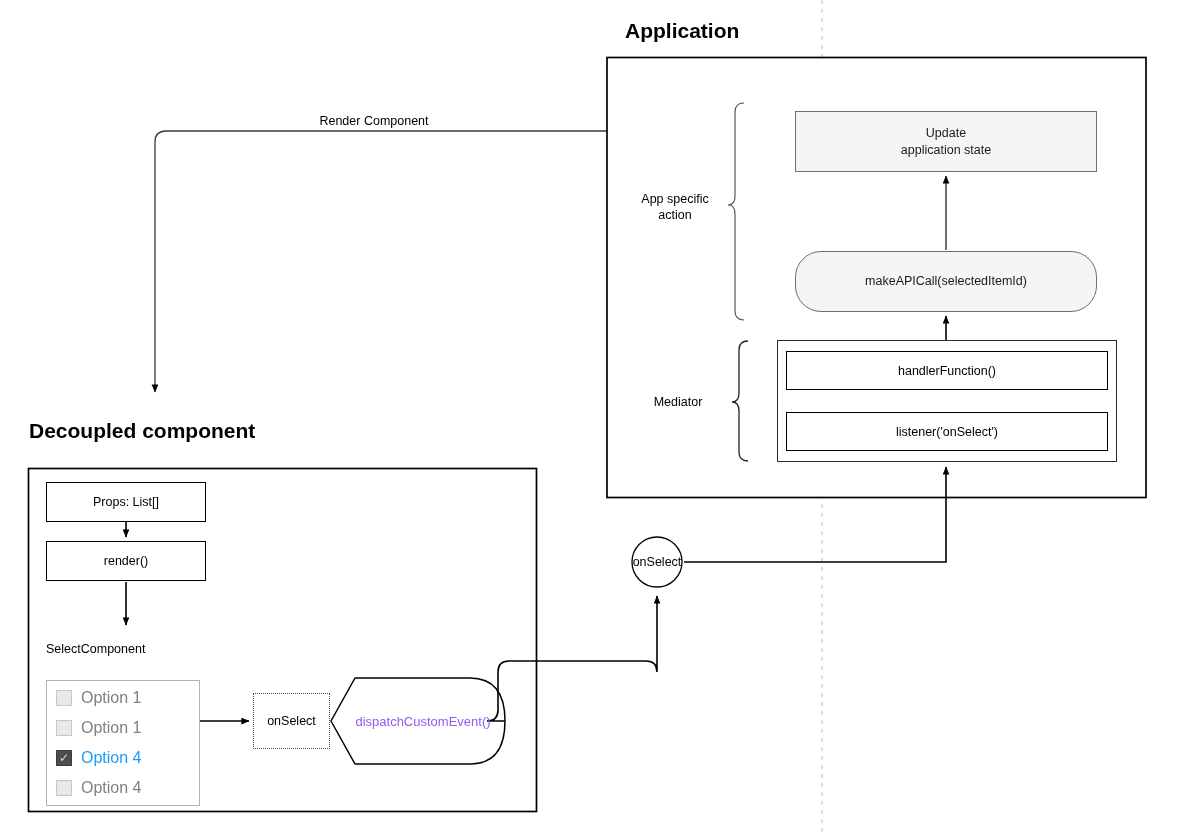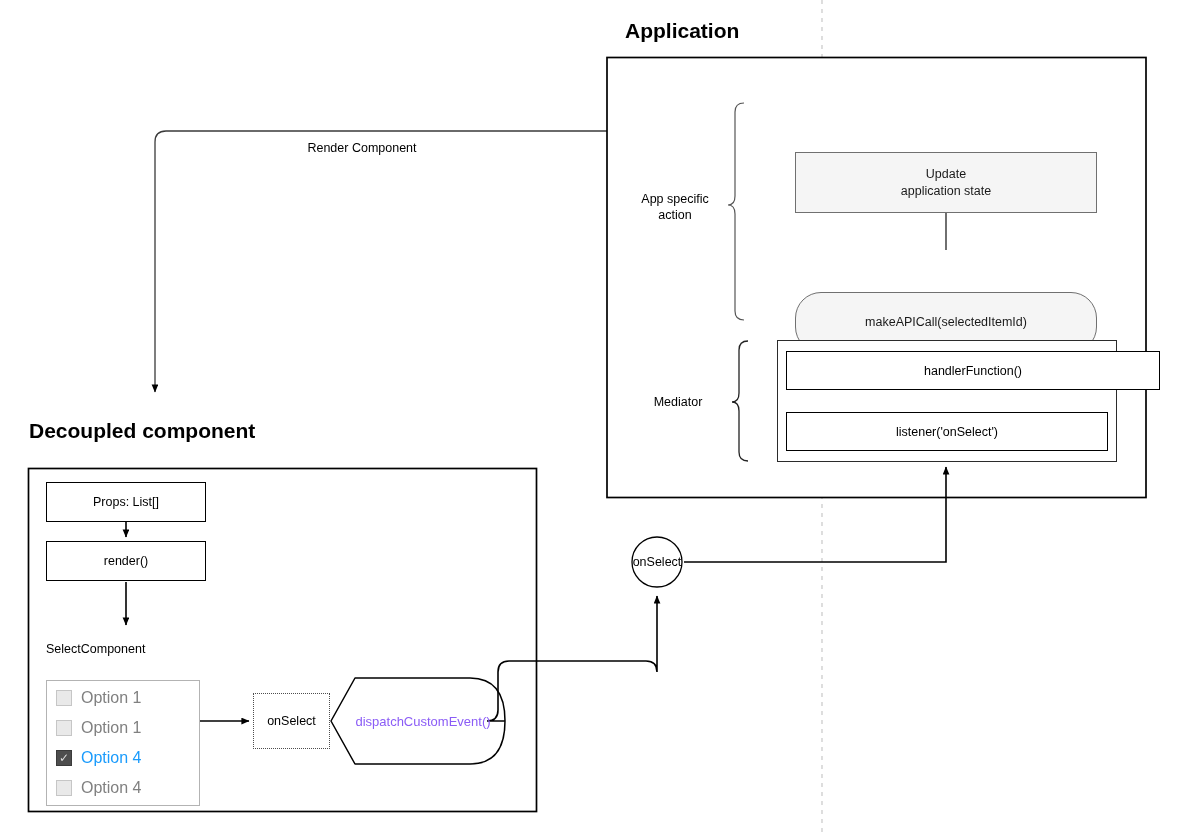--- a/index.html
+++ b/index.html
@@ -7,21 +7,21 @@
     width:1178px;height:834px;position:relative;overflow:hidden;
     font-family:"Liberation Sans","DejaVu Sans",sans-serif;
     color:#000000;
   }
   #stage{position:absolute;left:0;top:0;width:1178px;height:834px;}
   svg.layer{position:absolute;left:0;top:0;width:1178px;height:834px;pointer-events:none;}
   .node{position:absolute;box-sizing:border-box;display:flex;align-items:center;justify-content:center;text-align:center;}
   .title{position:absolute;font-weight:bold;font-size:21px;letter-spacing:0px;color:#000;white-space:nowrap;}
   .plainlabel{position:absolute;font-size:12.5px;color:#000;white-space:pre-line;text-align:center;line-height:1.25;}
   .boxwhite{border:1.6px solid #000;background:#fff;font-size:12.5px;}
-  .boxgray{border:1.3px solid #707070;background:#f5f5f5;font-size:12.5px;color:#1a1a1a;line-height:1.3;white-space:pre-line;margin-top:41px;}
+  .boxgray{border:1.3px solid #707070;background:#f5f5f5;font-size:12.5px;color:#1a1a1a;line-height:1.3;white-space:pre-line;}
   .boxdotted{border:1.6px dotted #4d4d4d;background:#fff;font-size:12.5px;}
   .medframe{border:1.6px solid #2b2b2b;background:#fff;}
   .listbox{position:absolute;border:1.2px solid #b3b3b3;background:#fff;box-sizing:border-box;
            display:flex;flex-direction:column;justify-content:center;padding-left:9px;}
   .listrow{display:flex;align-items:center;height:30px;font-size:16px;color:#808080;}
   .listrow.sel{color:#1a9bfc;}
   .cb{width:16px;height:16px;box-sizing:border-box;border:1px solid #c6c6c6;background:#e9e9e9;margin-right:9px;
       display:flex;align-items:center;justify-content:center;font-size:12px;line-height:1;flex:0 0 auto;}
   .cb.checked{background:#4d4d4d;border-color:#3a3a3a;color:#dcdcdc;}
   .hexlabel{position:absolute;font-size:13px;color:#8b5cf6;white-space:nowrap;}
@@ -68,35 +68,35 @@
 
     <path d="M505,721 L487,721 Q498,721 498,710 L498,672 Q498,661 509,661 L646,661 Q657,661 657,672 L657,596" fill="none" stroke="#000" stroke-width="1.6" marker-end="url(#arrow)"></path>
 
     <ellipse cx="657" cy="562" rx="25" ry="25" fill="#ffffff" stroke="#000" stroke-width="1.3"></ellipse>
   </svg>
 
   <div class="title" style="left:601px;top:19px;margin-left:24px;">Application</div>
 
   <div class="title" style="left:29px;top:419px;">Decoupled component</div>
 
-  <div class="plainlabel" style="left:296px;top:114px;width:132px;margin-top:27px;">Render Component</div>
+  <div class="plainlabel" style="left:308px;top:114px;width:132px;">Render Component</div>
 
   <div class="plainlabel" style="left:620px;top:192px;width:110px;">App specific
 action</div>
 
   <div class="plainlabel" style="left:630px;top:395px;width:96px;">Mediator</div>
 
   <div class="node boxgray" style="left:795px;top:111px;width:302px;height:61px;">Update
 application state</div>
 
   <div class="node boxgray" style="left:795px;top:251px;width:302px;height:61px;border-radius:26px;">makeAPICall(selectedItemId)</div>
 
   <div class="node medframe" style="left:777px;top:340px;width:340px;height:122px;"></div>
 
-  <div class="node boxwhite" style="left:786px;top:351px;width:374px;height:39px;">handlerFunction()</div>
+  <div class="node boxwhite" style="left:786px;top:351px;width:322px;height:39px;">handlerFunction()</div>
 
   <div class="node boxwhite" style="left:786px;top:412px;width:322px;height:39px;">listener('onSelect')</div>
 
   <div class="node" style="left:632px;top:537px;width:50px;height:50px;font-size:12.5px;">onSelect</div>
 
   <div class="node boxwhite" style="left:46px;top:482px;width:160px;height:40px;">Props: List[]</div>
 
   <div class="node boxwhite" style="left:46px;top:541px;width:160px;height:40px;">render()</div>
 
   <div class="plainlabel" style="left:46px;top:634px;width:170px;text-align:left;margin-top:8px;">SelectComponent</div>

